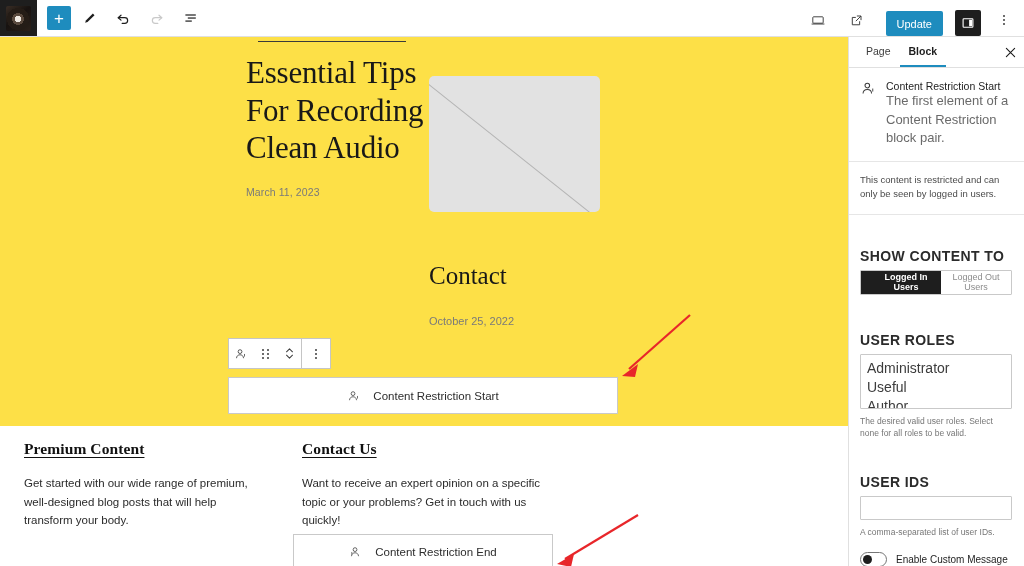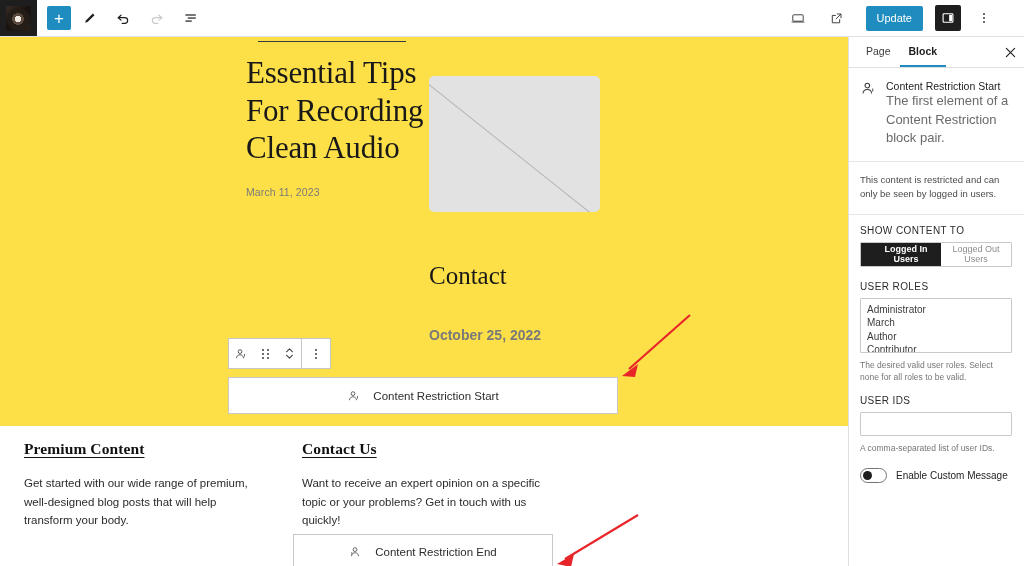--- a/index.html
+++ b/index.html
@@ -26,21 +26,21 @@
     overflow: hidden;
   }
   .site-icon .thumb {
     width: 25px; height: 25px;
     border-radius: 2px;
     background:
       radial-gradient(circle at 48% 52%, #efe9e2 0 3px, #5a4a3e 3px 6px, #241c16 6px 11px, rgba(0,0,0,0) 11px),
       linear-gradient(140deg, #3a2e25 0%, #171210 45%, #2b211a 100%);
   }
   .tb-left { display: flex; align-items: center; gap: 2px; padding-left: 10px; }
-  .tb-right { display: flex; align-items: center; gap: 7px; margin-left: auto; padding-right: 24px; }
+  .tb-right { display: flex; align-items: flex-end; gap: 7px; margin-left: auto; padding-right: 4px; }
   .tb-btn {
     width: 32px; height: 32px;
     display: flex; align-items: center; justify-content: center;
     background: transparent; border: none; border-radius: 2px;
     color: #1e1e1e; cursor: pointer;
   }
   .tb-btn.add { background: #1e8cbe; color: #fff; width: 24px; height: 24px; border-radius: 2px; }
   .tb-btn.add .plus { font-size: 17px; line-height: 1; font-weight: 400; }
   .tb-btn.disabled { color: #c9c9c9; }
   .tb-btn.toggled { background: #1e1e1e; color: #fff; width: 26px; height: 26px; border-radius: 2px; }
@@ -93,22 +93,22 @@
     background: #b4b4b4;
     transform-origin: 0 0; transform: rotate(38.5deg);
   }
 
   .podcast-title {
     position: absolute; left: 429px; top: 225px;
     font-family: "Liberation Serif", serif;
     font-size: 25px; color: #181818; font-weight: 400;
   }
   .podcast-date {
-    position: absolute; left: 429px; top: 290px;
-    font-size: 14px; color: #7a7a7a; font-weight: bold;
+    position: absolute; left: 429px; top: 278px;
+    font-size: 11px; color: #7a7a7a;
   }
 
   
   .block-toolbar {
     position: absolute; left: 228px; top: 301px;
     height: 31px;
     display: flex; align-items: stretch;
     background: #fff; border: 1px solid #c5c5c5;
   }
   .bt-group { display: flex; align-items: stretch; }
@@ -210,42 +210,43 @@
   .bi-title { font-size: 10.5px; color: #1e1e1e; }
   .bi-desc { font-size: 13px; line-height: 1.44; color: #6a6a6a; }
 
   .sb-note {
     padding: 11px 12px 12px 11px;
     font-size: 9.5px; line-height: 1.5; color: #4a4a4a;
     border-bottom: 1px solid #e6e6e6;
   }
   .sb-section { padding: 10px 12px 0 11px; }
   .sb-label {
-    font-size: 10px; font-weight: 400; letter-spacing: .4px;
+    font-size: 14px; font-weight: 700; letter-spacing: .4px;
     color: #2b2b2b; text-transform: uppercase;
     margin-bottom: 6px;
+    margin-top: 23px;
   }
   .toggle-group {
     display: flex; border: 1px solid #c9c9c9; border-radius: 1px;
     overflow: hidden; height: 25px;
   }
   .tg-opt {
     flex: 1; display: flex; align-items: center; justify-content: center;
     font-size: 9px; line-height: 1.15; text-align: center;
     background: #fff; color: #8c8c8c; border: none; cursor: pointer; padding: 0 2px;
   }
   .tg-opt.active { background: #1e1e1e; color: #fff; font-weight: 600; padding-left: 12px; }
 
   .roles-box {
     border: 1px solid #c9c9c9; border-radius: 1px;
     height: 55px; overflow: hidden;
     padding: 4px 0 0 6px;
     background: #fff;
   }
-  .role-item { font-size: 10px; line-height: 1.36; color: #3c3c3c; cursor: pointer; }
+  .role-item { font-size: 14px; line-height: 1.36; color: #3c3c3c; cursor: pointer; }
   .help-text { margin-top: 6px; font-size: 8.5px; line-height: 1.45; color: #767676; }
 
   .text-input {
     width: 100%; height: 24px;
     border: 1px solid #c9c9c9; border-radius: 1px;
     background: #fff; font-size: 10px; padding: 0 6px;
     font-family: "Liberation Sans", sans-serif; color: #1e1e1e;
   }
 
   .toggle-row { display: flex; align-items: center; gap: 9px; padding: 13px 12px 13px 11px; }
@@ -477,21 +478,21 @@
         <div class="toggle-group">
           <button class="tg-opt active">Logged In Users</button>
           <button class="tg-opt">Logged Out Users</button>
         </div>
       </div>
 
       <div class="sb-section" style="padding-top:14px">
         <div class="sb-label">USER ROLES</div>
         <div class="roles-box">
           <div class="role-item">Administrator</div>
-          <div class="role-item">March</div>
+          <div class="role-item">Useful</div>
           <div class="role-item">Author</div>
           <div class="role-item">Contributor</div>
 
         </div>
         <div class="help-text">The desired valid user roles. Select none for all roles to be valid.</div>
       </div>
 
       <div class="sb-section" style="padding-top:12px">
         <div class="sb-label">USER IDS</div>
         <input class="text-input" type="text" value="" style="">

